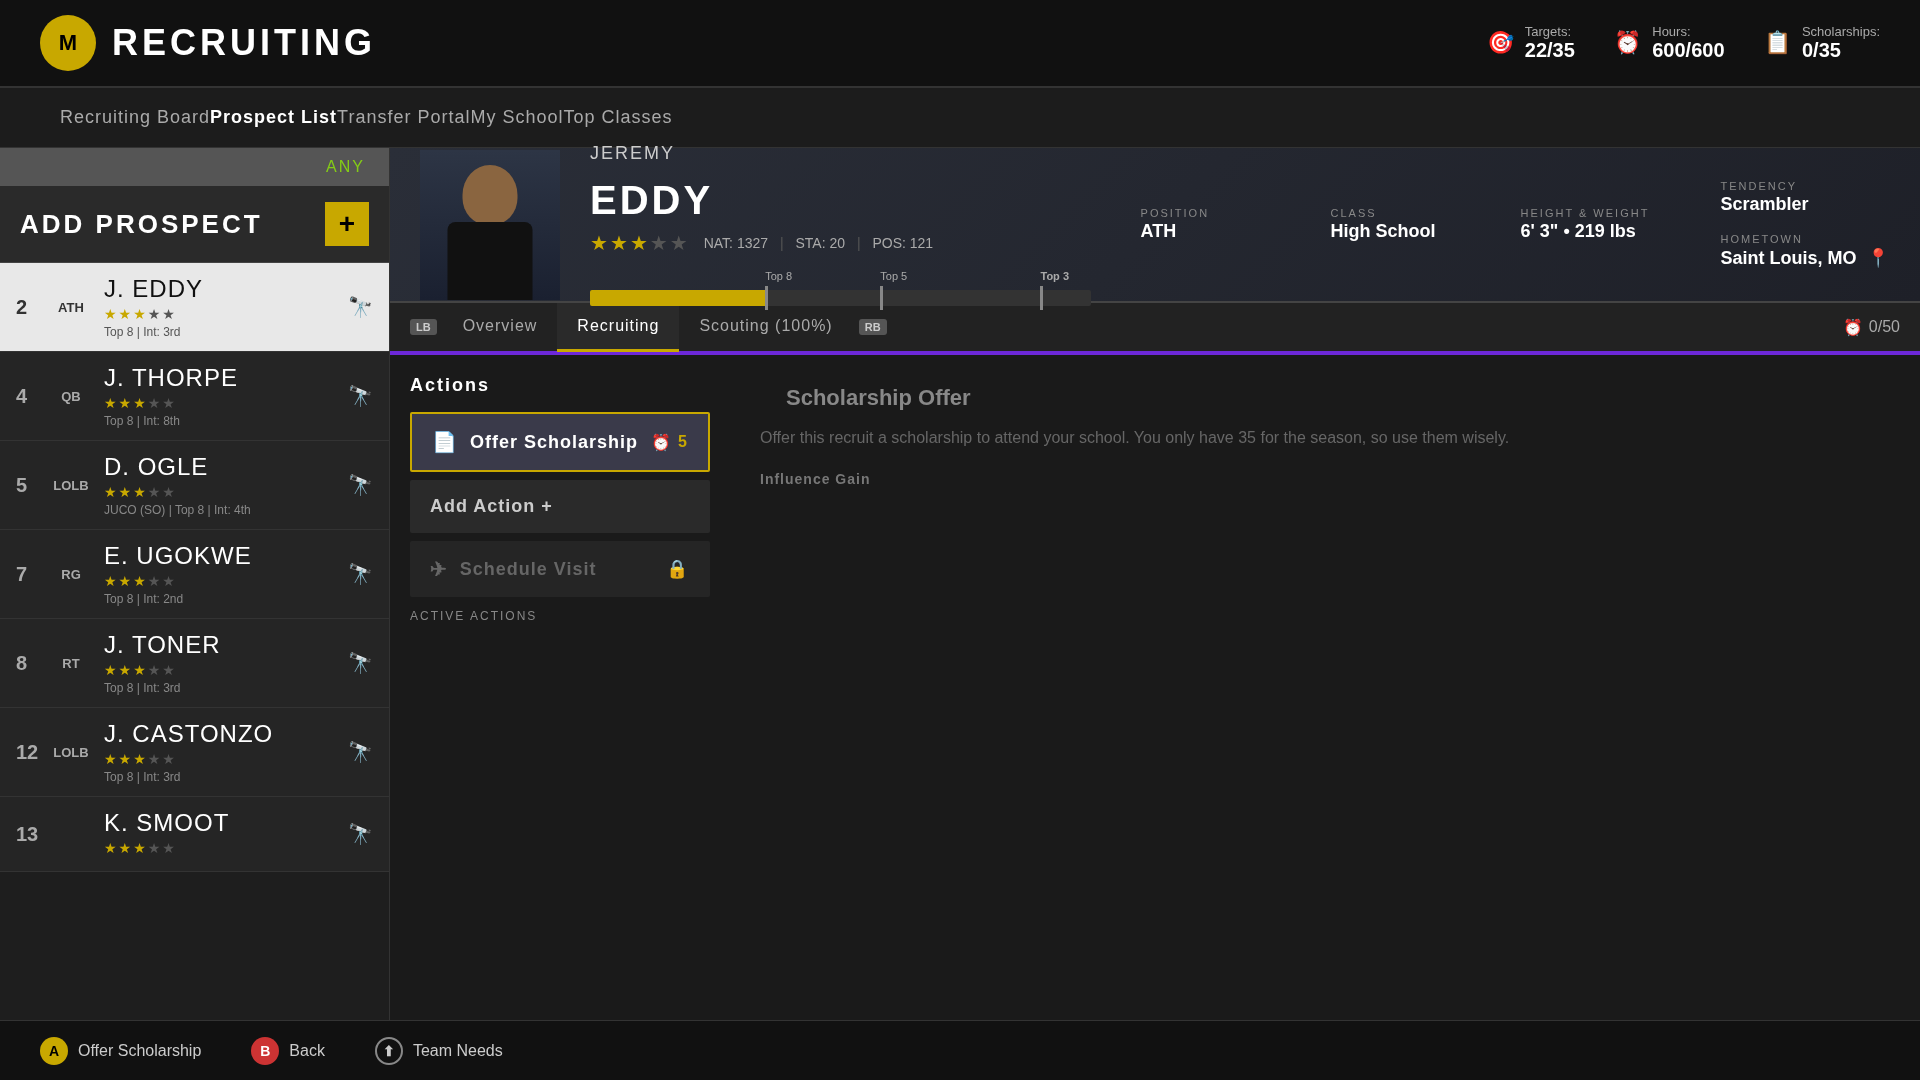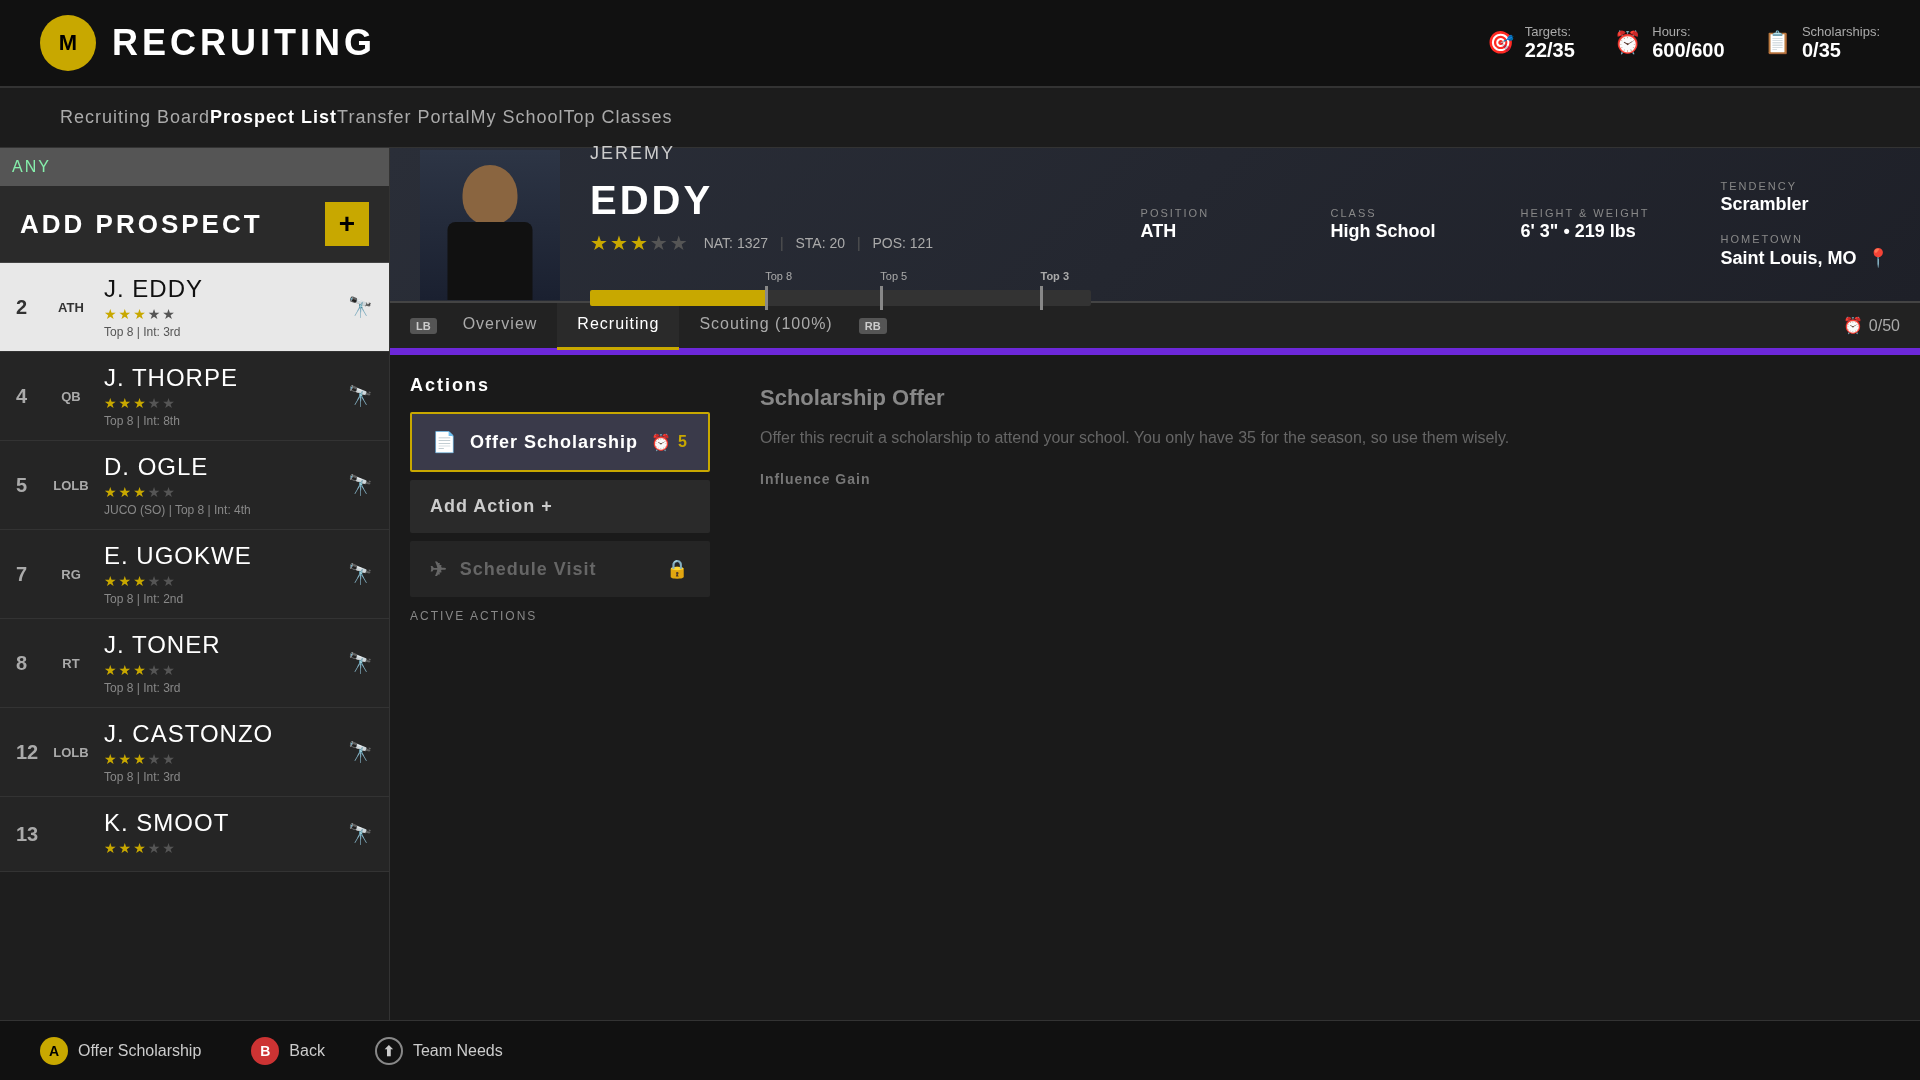--- a/index.html
+++ b/index.html
@@ -99,24 +99,25 @@
     
     .left-panel {
       width: 390px;
       background: #1e1e1e;
       border-right: 1px solid #333;
       display: flex;
       flex-direction: column;
     }
     .filter-bar {
       background: #555;
-      padding: 10px 12px;
+      padding: 10px 24px;
       font-size: 16px;
-      color: #86efac;
+      color: #84cc16;
       letter-spacing: 2px;
+      text-align: right;
     }
     .add-prospect-bar {
       background: #2a2a2a;
       padding: 16px 20px;
       display: flex;
       align-items: center;
       justify-content: space-between;
       border-bottom: 1px solid #444;
     }
     .add-prospect-text {
@@ -295,21 +296,21 @@
       margin-left: 6px;
     }
 
     
     .tabs-bar {
       background: #222;
       display: flex;
       align-items: center;
       padding: 0 20px;
       height: 52px;
-      border-bottom: 7px solid #6d28d9;
+      border-bottom: 4px solid #6d28d9;
       gap: 0;
     }
     .tab-btn-wrapper {
       display: flex;
       align-items: center;
       gap: 6px;
     }
     .tab-label-badge {
       background: #555;
       color: #ccc;
@@ -418,20 +419,21 @@
     
     .scholarship-desc {
       flex: 1;
       padding: 10px 20px;
     }
     .scholarship-title {
       font-size: 22px;
       font-weight: bold;
       color: #888;
       margin-bottom: 14px;
+      margin-left: 26px;
     }
     .scholarship-text {
       font-size: 16px;
       color: #666;
       line-height: 1.6;
       margin-bottom: 20px;
     }
     .influence-label {
       font-size: 14px;
       color: #777;

